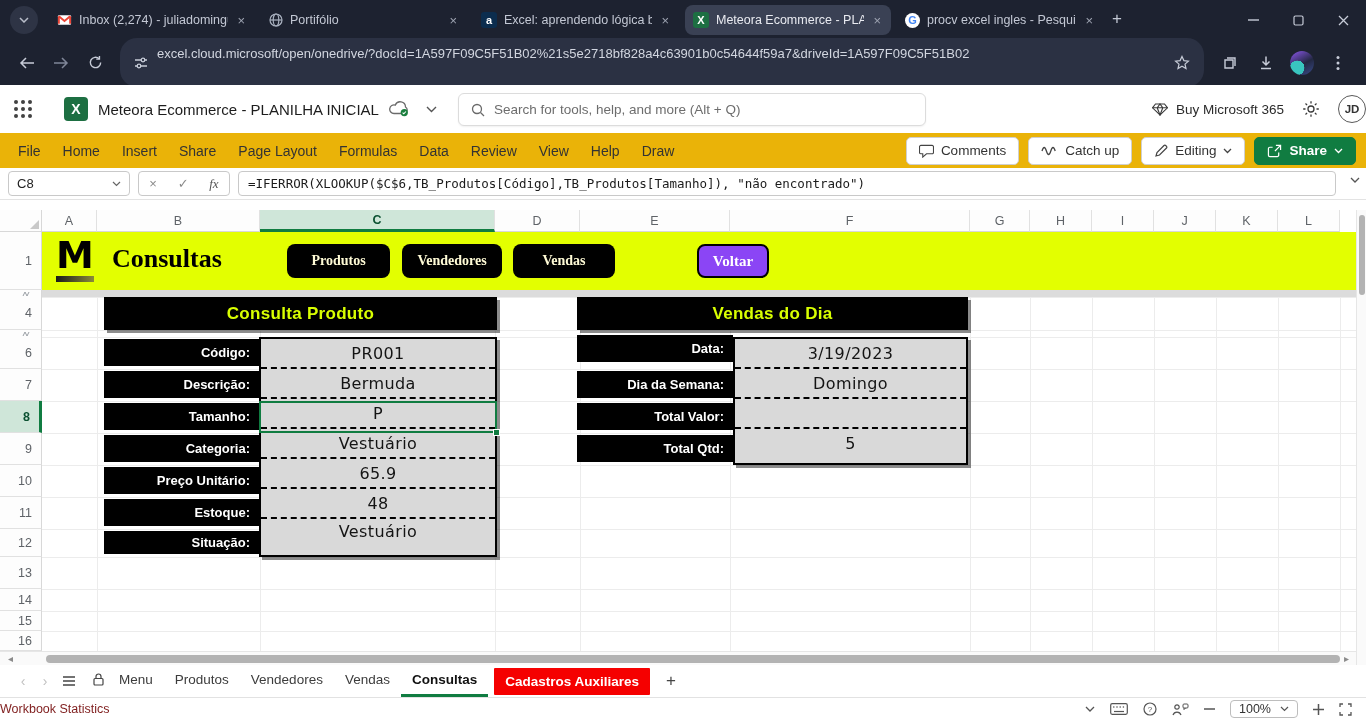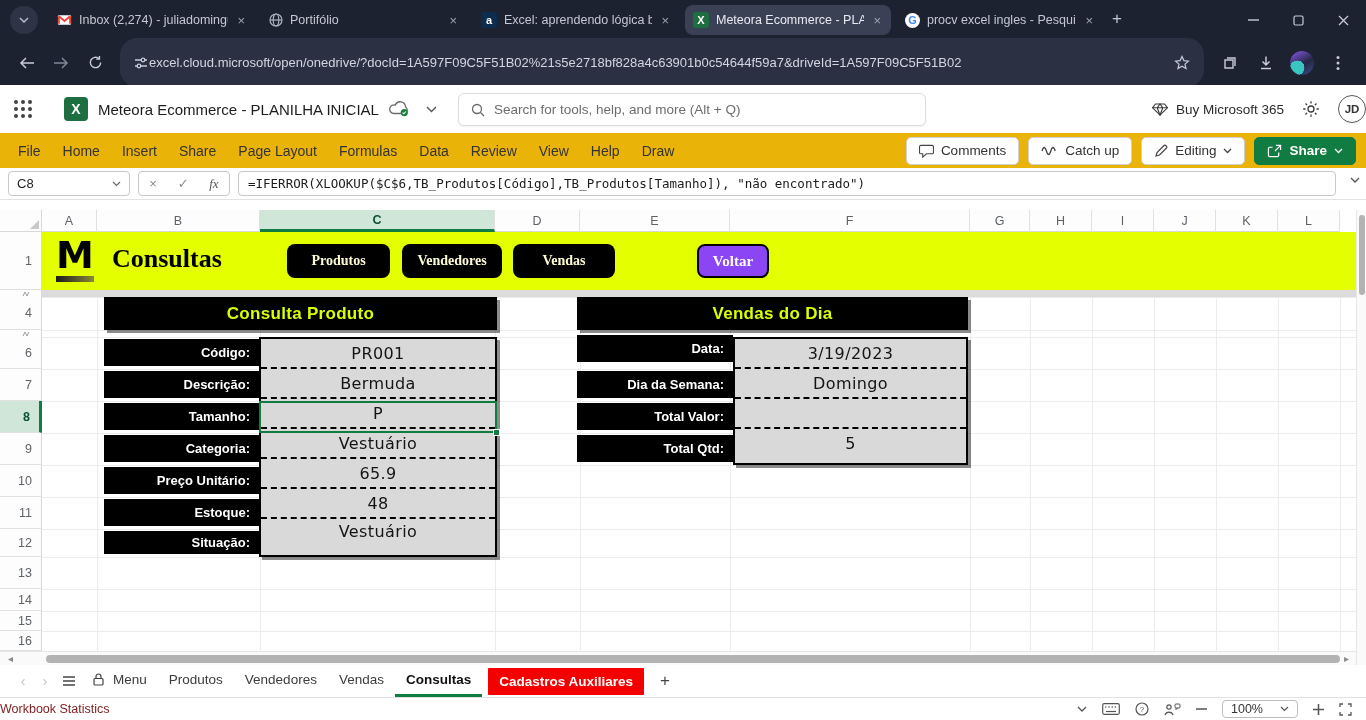--- a/index.html
+++ b/index.html
@@ -15,21 +15,21 @@
   .bttitle{flex:1;white-space:nowrap;overflow:hidden;}
   .btclose{color:#9ea4b2;font-size:13px;padding:0 2px;cursor:default;}
   .sqicon{width:16px;height:16px;border-radius:3px;color:#fff;font-size:11px;font-weight:700;display:flex;align-items:center;justify-content:center;flex:0 0 auto;}
   .gcirc{width:15px;height:15px;border-radius:50%;background:#fff;color:#4285f4;font-size:11px;font-weight:700;display:flex;align-items:center;justify-content:center;}
   .newtab{color:#c3c8d4;font-size:17px;margin:9px 0 0 6px;}
   #wincontrols{margin-left:auto;display:flex;height:40px;}
   .wbtn{width:45px;height:40px;display:flex;align-items:center;justify-content:center;color:#c7ccd8;font-size:13px;}
 
   #addrbar{position:absolute;left:0;top:40px;width:1366px;height:45px;background:#1d2230;display:flex;align-items:center;padding:0 12px;box-sizing:border-box;gap:4px;}
   .navbtn{width:30px;height:30px;display:flex;align-items:center;justify-content:center;color:#c7ccd8;font-size:16px;}
-  .urlpill{flex:1;height:33px;background:#2b3143;border-radius:17px;display:flex;align-items:center;gap:1px;padding:8px 14px;margin:0 6px;color:#d2d6e0;font-size:13px;overflow:hidden;}
+  .urlpill{flex:1;height:33px;background:#2b3143;border-radius:17px;display:flex;gap:9px;padding:8px 14px;margin:0 6px;color:#d2d6e0;font-size:13px;overflow:hidden;}
   .urltext{white-space:nowrap;overflow:hidden;flex:1;}
   .pillicon{flex:0 0 auto;display:flex;align-items:center;}
   .abarico{width:32px;height:32px;display:flex;align-items:center;justify-content:center;color:#c7ccd8;flex:0 0 auto;}
   .avatar-br{width:24px;height:24px;border-radius:50%;background:radial-gradient(circle at 30% 70%,#39c6c0 0 30%,transparent 31%),linear-gradient(150deg,#7a4fd0 10%,#232842 55%,#394b8a 100%);}
 
   
   #appbar{position:absolute;left:0;top:85px;width:1366px;height:48px;background:#fff;display:flex;align-items:center;}
   .waffle{display:grid;grid-template-columns:repeat(3,4px);grid-gap:3px;margin:0 14px 0 14px;}
   .waffle span{width:4px;height:4px;border-radius:50%;background:#424242;}
   .xlogo{width:24px;height:24px;background:#1d6f42;border-radius:4px;color:#fff;font-weight:700;display:flex;align-items:center;justify-content:center;font-size:14px;margin:0 10px 0 18px;}
@@ -85,30 +85,30 @@
   #hscroll{position:absolute;left:0;top:651px;width:1356px;height:14px;background:#fafafa;border-top:1px solid #e6e6e6;box-sizing:border-box;}
   #hthumb{position:absolute;left:46px;top:3px;width:1294px;height:8px;border-radius:4px;background:#b3b3b3;}
   .hsarrow{position:absolute;top:1px;color:#8b8b8b;font-size:10px;}
   #vscroll{position:absolute;left:1356px;top:210px;width:10px;height:455px;background:#fafafa;border-left:1px solid #e6e6e6;box-sizing:border-box;}
   #vthumb{position:absolute;left:2px;top:5px;width:6px;height:80px;border-radius:3px;background:#b3b3b3;}
 
   
   #sheetbar{position:absolute;left:0;top:665px;width:1366px;height:32px;background:#fff;display:flex;align-items:center;padding-left:12px;box-sizing:border-box;gap:0;}
   .sbico{display:flex;align-items:center;justify-content:center;width:26px;color:#454545;}
   .sbchev{color:#c0c0c0;font-size:14px;width:22px;text-align:center;}
-  .stab{height:32px;display:flex;align-items:center;gap:9px;padding:0 11px;font-size:13.5px;color:#3c3c3c;border-bottom:3px solid transparent;box-sizing:border-box;white-space:nowrap;}
+  .stab{height:32px;display:flex;align-items:center;gap:15px;padding:0 11px;font-size:13.5px;color:#3c3c3c;border-bottom:3px solid transparent;box-sizing:border-box;white-space:nowrap;}
   .stab.active{font-weight:700;color:#111;border-bottom-color:#107c41;}
   .stab.red{height:27px;border-bottom:none;color:#fff;font-weight:600;margin:0 6px;border-radius:1px;}
   .addsheet{font-size:17px;color:#454545;padding:0 10px;}
 
   
   #statusbar{position:absolute;left:0;top:697px;width:1366px;height:23px;background:#fff;border-top:1px solid #e2e2e2;display:flex;align-items:center;box-sizing:border-box;}
   #status-left{font-size:12.5px;color:#7f1d1d;}
   #status-right{margin-left:auto;display:flex;align-items:center;gap:15px;padding-right:14px;color:#555;}
-  .zoompill{border:1px solid #bdbdbd;border-radius:4px;padding:1px 8px;font-size:12.5px;color:#333;display:flex;align-items:center;gap:17px;}
+  .zoompill{border:1px solid #bdbdbd;border-radius:4px;padding:1px 8px;font-size:12.5px;color:#333;display:flex;align-items:center;gap:9px;}
   .stico{display:flex;align-items:center;font-size:13px;color:#555;}
 </style>
 </head>
 <body>
 
 <div id="tabbar">
   <div class="tabsearch">
     <svg width="10" height="6" viewBox="0 0 10 6">
         <path d="M1 1 L5 5 L9 1" fill="none" stroke="currentColor" stroke-width="1.5"></path>
       </svg>

